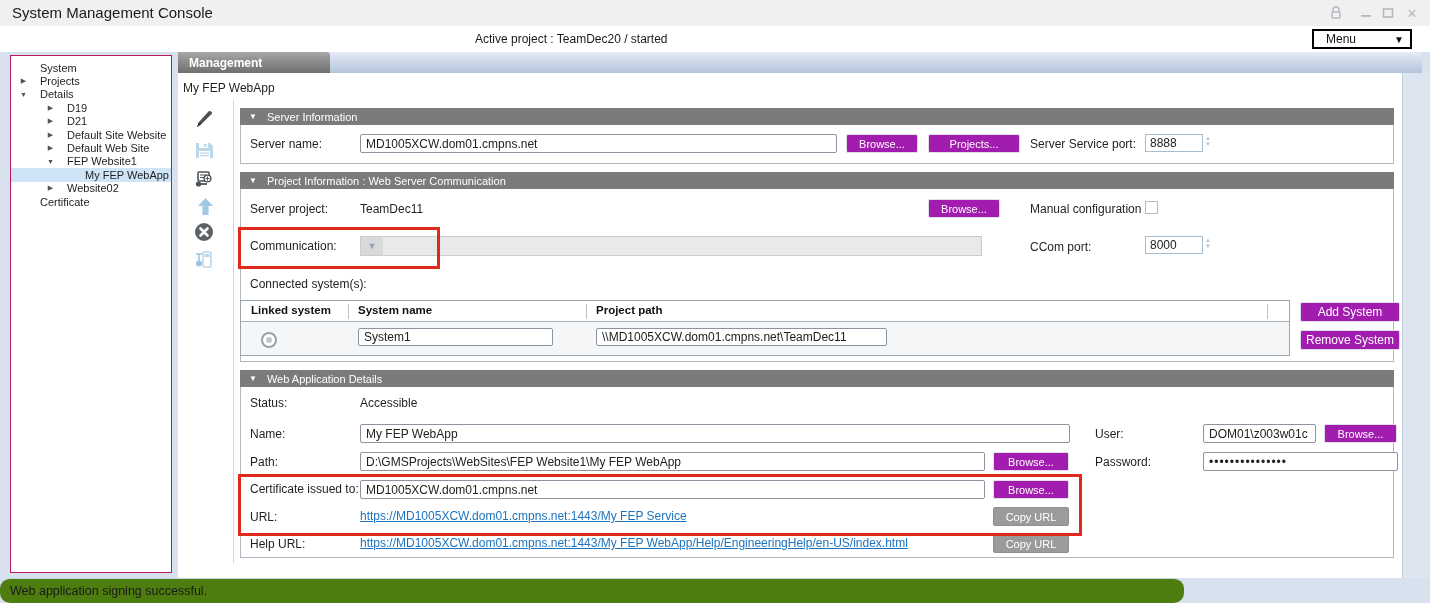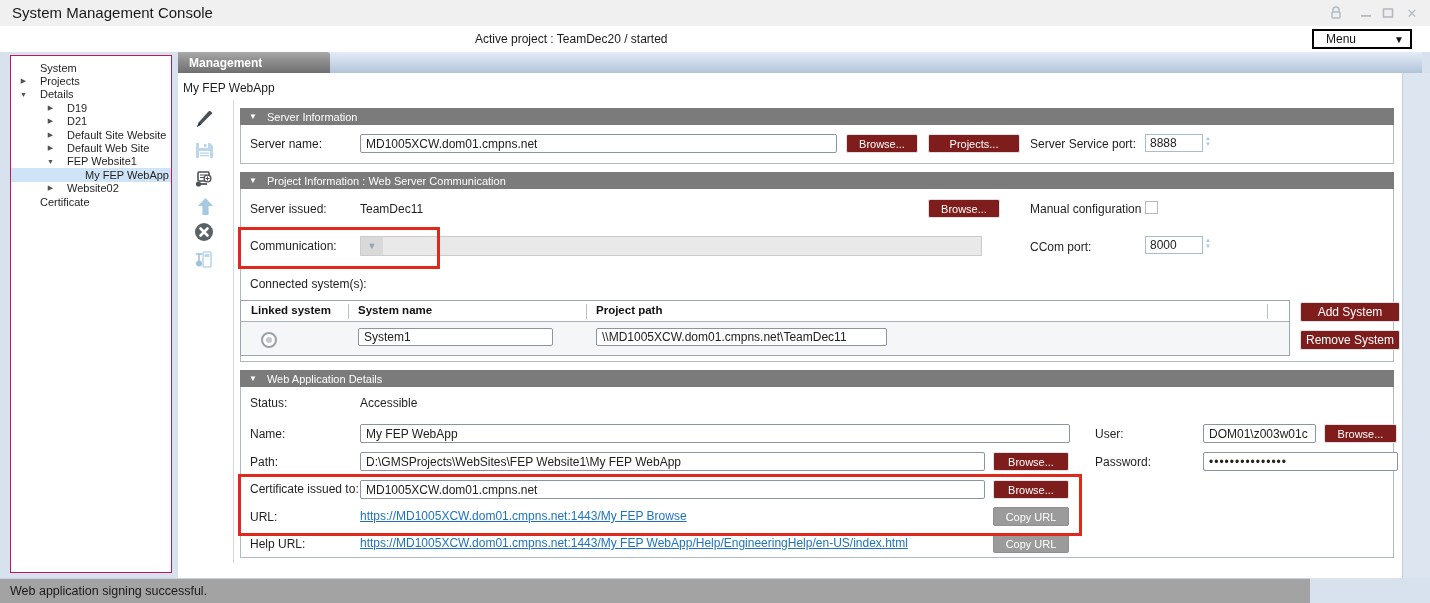--- a/index.html
+++ b/index.html
@@ -3,21 +3,21 @@
 <meta charset="utf-8">
 <style>
   html,body{margin:0;padding:0;}
   body{font-family:"Liberation Sans", sans-serif; background:#d8e2ee;}
   #app{position:relative;width:1430px;height:603px;overflow:hidden;background:#d8e2ee;}
   .lbl{position:absolute;font-size:12px;color:#1f1f1f;white-space:nowrap;}
   .input{position:absolute;background:#fff;border:1px solid #8a95a0;border-radius:2px;font-size:12px;color:#222;
          padding:0 5px;display:flex;align-items:center;white-space:nowrap;overflow:hidden;box-sizing:border-box;}
   .btn{position:absolute;font-size:11px;display:flex;align-items:center;justify-content:center;
        border-radius:2px;box-sizing:border-box;white-space:nowrap;}
-  .btn-dis{background:#7f1d1d;color:#ffffff;border:1px solid #dde1e5;}
+  .btn-dis{background:#a21caf;color:#ffffff;border:1px solid #dde1e5;}
   .btn-copy{background:#9b9b9b;color:#ffffff;border:1px solid #8f8f8f;}
   .sec{position:absolute;border:1px solid #b0b9c2;background:#fff;box-sizing:border-box;}
   .sec-hd{position:absolute;background:#7b7b7b;color:#fff;font-size:11px;display:flex;align-items:center;
           padding-left:9px;box-sizing:border-box;}
   .sec-hd .tri{font-size:8px;margin-right:10px;color:#fff;}
   .spinbox{position:absolute;background:#fff;border:1px solid #a7bccd;font-size:12px;color:#222;
            display:flex;align-items:center;justify-content:flex-start;padding:0 4px;box-sizing:border-box;}
   .spin-arrows{position:absolute;display:flex;flex-direction:column;line-height:6px;}
   .spin-arrows span{font-size:6px;color:#a9c6de;}
   .link{position:absolute;font-size:12px;color:#1d73be;text-decoration:underline;white-space:nowrap;cursor:pointer;}
@@ -60,22 +60,22 @@
   .radio{position:absolute;width:12px;height:12px;border:2px solid #9aa0a6;border-radius:50%;background:#fff;}
   .radio::after{content:"";position:absolute;left:3px;top:3px;width:6px;height:6px;border-radius:50%;background:#c3c8cc;}
   .checkbox{position:absolute;width:13px;height:13px;background:#fff;border:1px solid #b7bbc0;box-sizing:border-box;}
   
   #comm-dd{position:absolute;left:360px;top:236px;width:622px;height:20px;background:#e9e9e9;border:1px solid #cccccc;
            box-sizing:border-box;display:flex;align-items:center;}
   #comm-dd .val{font-size:12px;color:#222;margin-left:6px;flex:1;}
   #comm-dd .ddbtn{width:22px;height:100%;background:#d9d9d9;display:flex;align-items:center;justify-content:center;
            font-size:9px;color:#8fa3b5;}
   
-  #statusbar{position:absolute;left:0;top:578px;width:1310px;height:25px;background:#a3a3a3;border-top:1px solid #c6d2e0;
-             display:flex;align-items:center;box-sizing:border-box;}
+  #statusbar{position:absolute;left:0;top:578px;width:1184px;height:25px;background:#4d7c0f;border-top:1px solid #c6d2e0;
+             display:flex;align-items:center;box-sizing:border-box;border-radius:10px;}
   #statusbar span{margin-left:10px;font-size:12.5px;color:#1a1a1a;}
 </style>
 </head>
 <body>
 
 <div id="app">
 
   <div id="titlebar">
     <div id="title">System Management Console</div>
     <div class="winbtn" style="left:1326px;">
@@ -225,21 +225,21 @@
   <div class="spin-arrows" style="left:1205px;top:135px;">
       <span>▲</span>
       <span>▼</span>
     </div>
 
   <div class="sec" style="left:240px;top:172px;width:1154px;height:190px;"></div>
   <div class="sec-hd" style="left:240px;top:172px;width:1154px;height:17px;">
     <span class="tri">▼</span>
     <span>Project Information : Web Server Communication</span>
   </div>
-  <div class="lbl" style="left:250px;top:202px;">Server issued:</div>
+  <div class="lbl" style="left:250px;top:202px;">Server project:</div>
   <div class="lbl" style="left:360px;top:202px;">TeamDec11</div>
   <div class="btn btn-dis" style="left:928px;top:199px;width:72px;height:19px;">Browse...</div>
   <div class="lbl" style="left:1030px;top:202px;">Manual configuration</div>
   <div class="checkbox" style="left:1145px;top:201px;"></div>
 
   <div class="lbl" style="left:250px;top:239px;">Communication:</div>
   <div id="comm-dd">
     <span class="ddbtn">▼</span>
   </div>
   <div class="lbl" style="left:1030px;top:240px;">CCom port:</div>
@@ -304,21 +304,21 @@
       <span>•••••••••••••••</span>
     </div>
 
   <div class="lbl" style="left:250px;top:482px;">Certificate issued to:</div>
   <div class="input" style="left:360px;top:480px;width:625px;height:19px;">
       <span>MD1005XCW.dom01.cmpns.net</span>
     </div>
   <div class="btn btn-dis" style="left:993px;top:480px;width:76px;height:19px;">Browse...</div>
 
   <div class="lbl" style="left:250px;top:510px;">URL:</div>
-  <div class="link" style="left:360px;top:509px;">https://MD1005XCW.dom01.cmpns.net:1443/My FEP Browse</div>
+  <div class="link" style="left:360px;top:509px;">https://MD1005XCW.dom01.cmpns.net:1443/My FEP Service</div>
   <div class="btn btn-copy" style="left:993px;top:507px;width:76px;height:19px;">Copy URL</div>
 
   <div class="lbl" style="left:250px;top:537px;">Help URL:</div>
   <div class="link" style="left:360px;top:536px;">https://MD1005XCW.dom01.cmpns.net:1443/My FEP WebApp/Help/EngineeringHelp/en-US/index.html</div>
   <div class="btn btn-copy" style="left:993px;top:534px;width:76px;height:19px;">Copy URL</div>
 
   <div class="annot" style="left:238px;top:227px;width:196px;height:36px;"></div>
   <div class="annot" style="left:238px;top:474px;width:838px;height:56px;"></div>
 
   <div id="statusbar">

